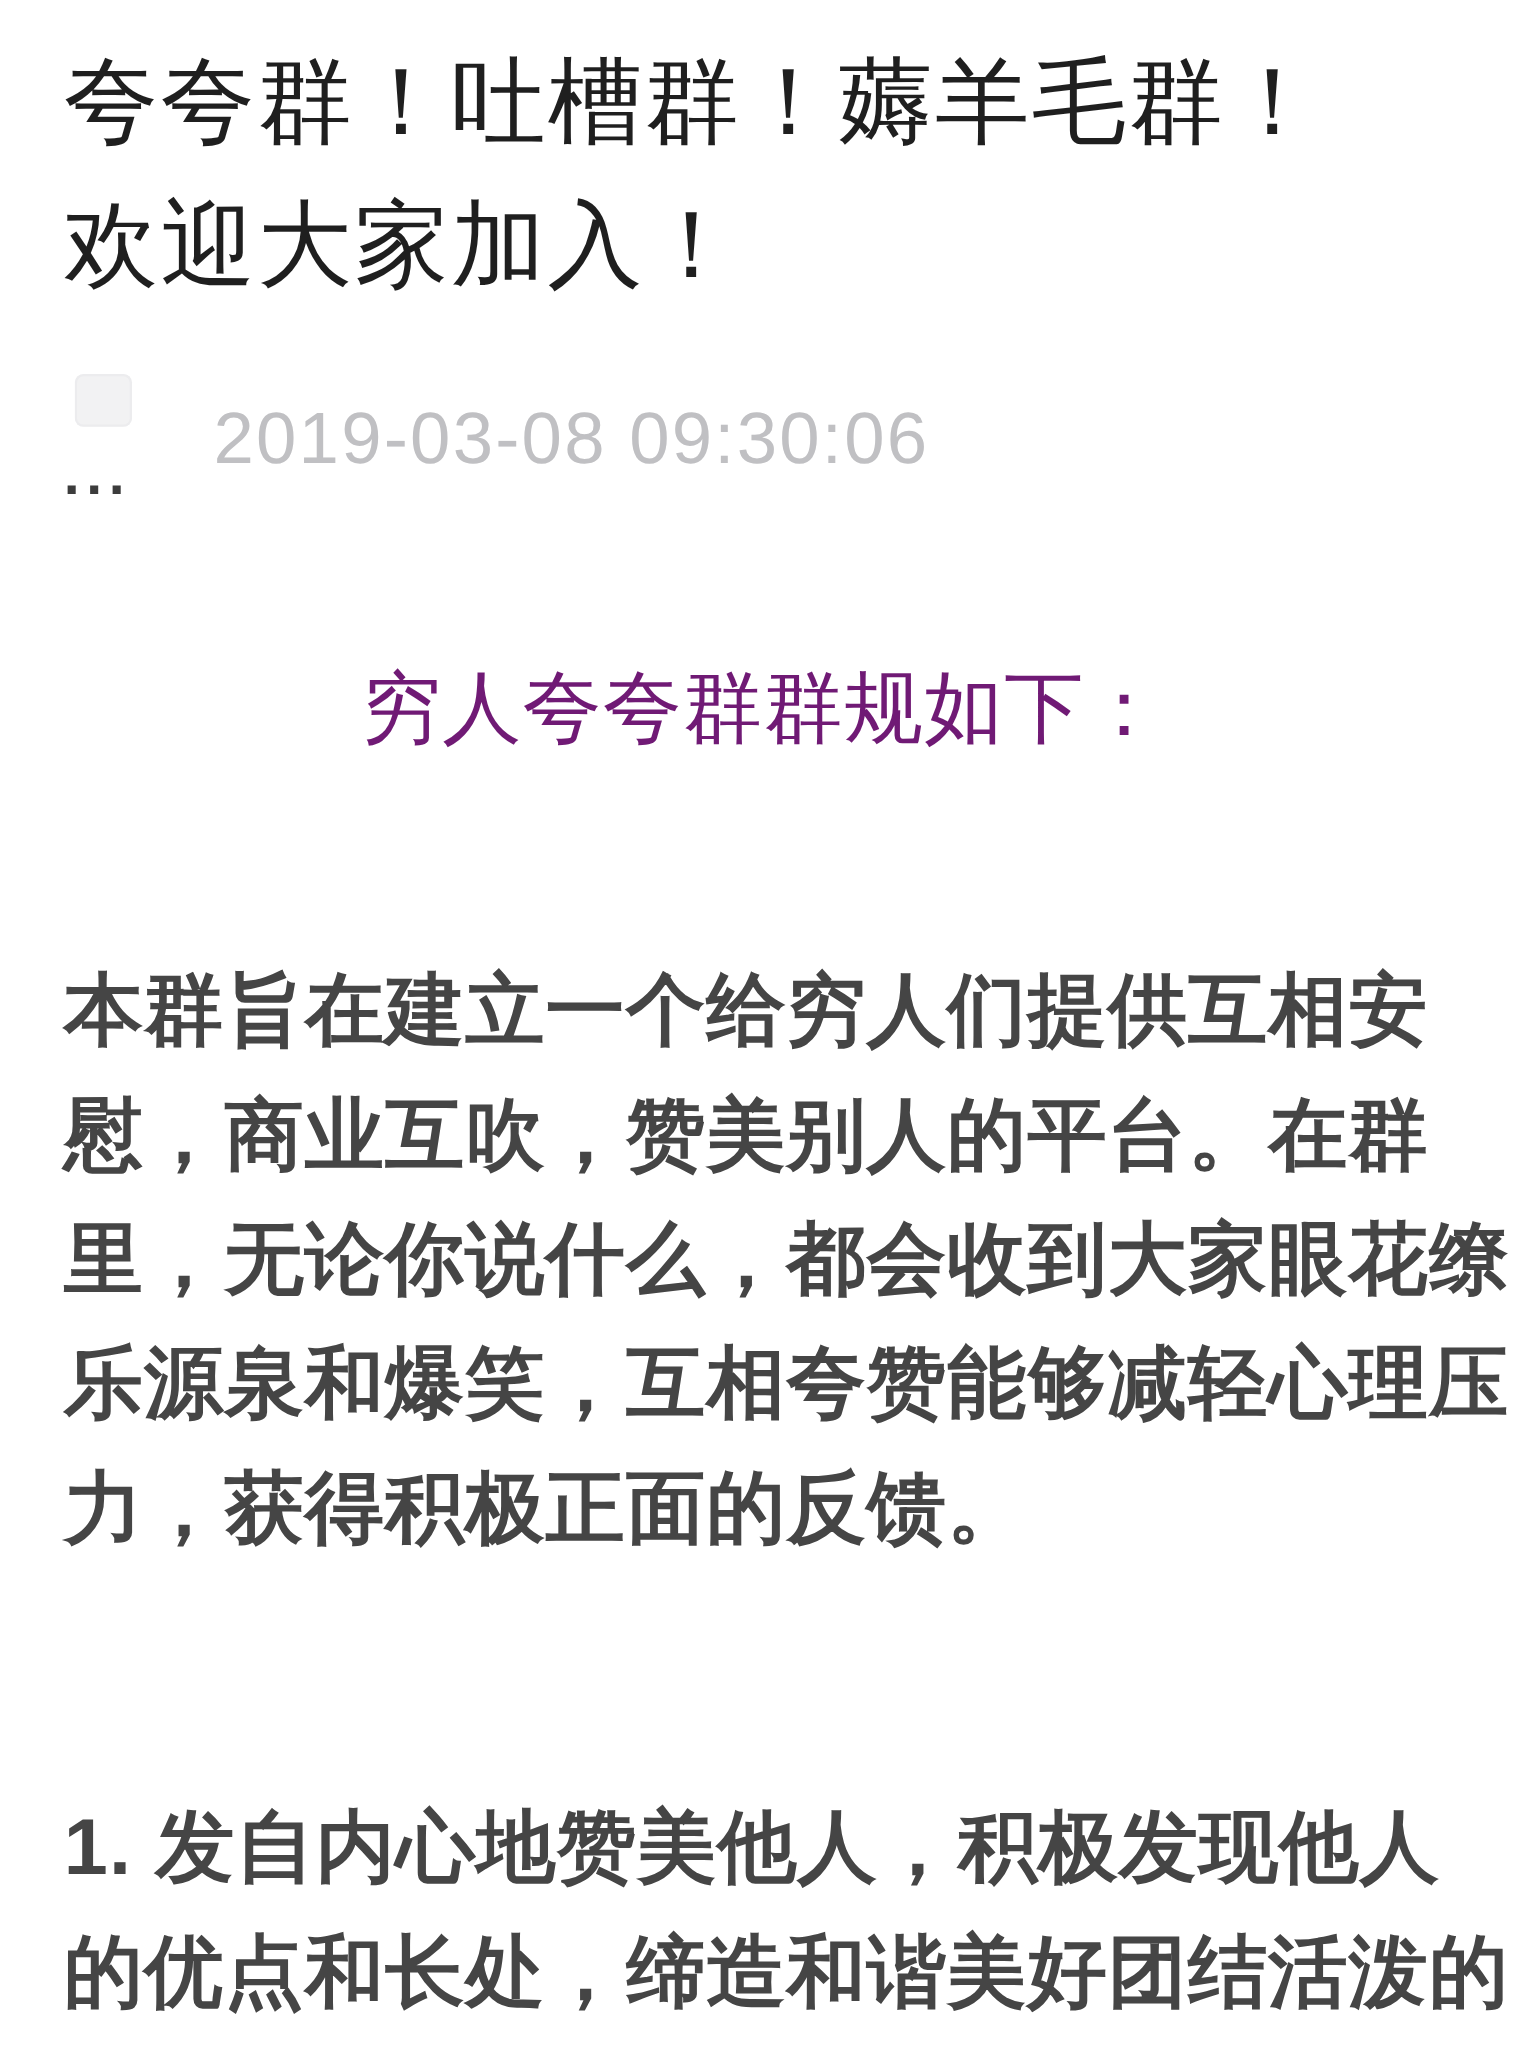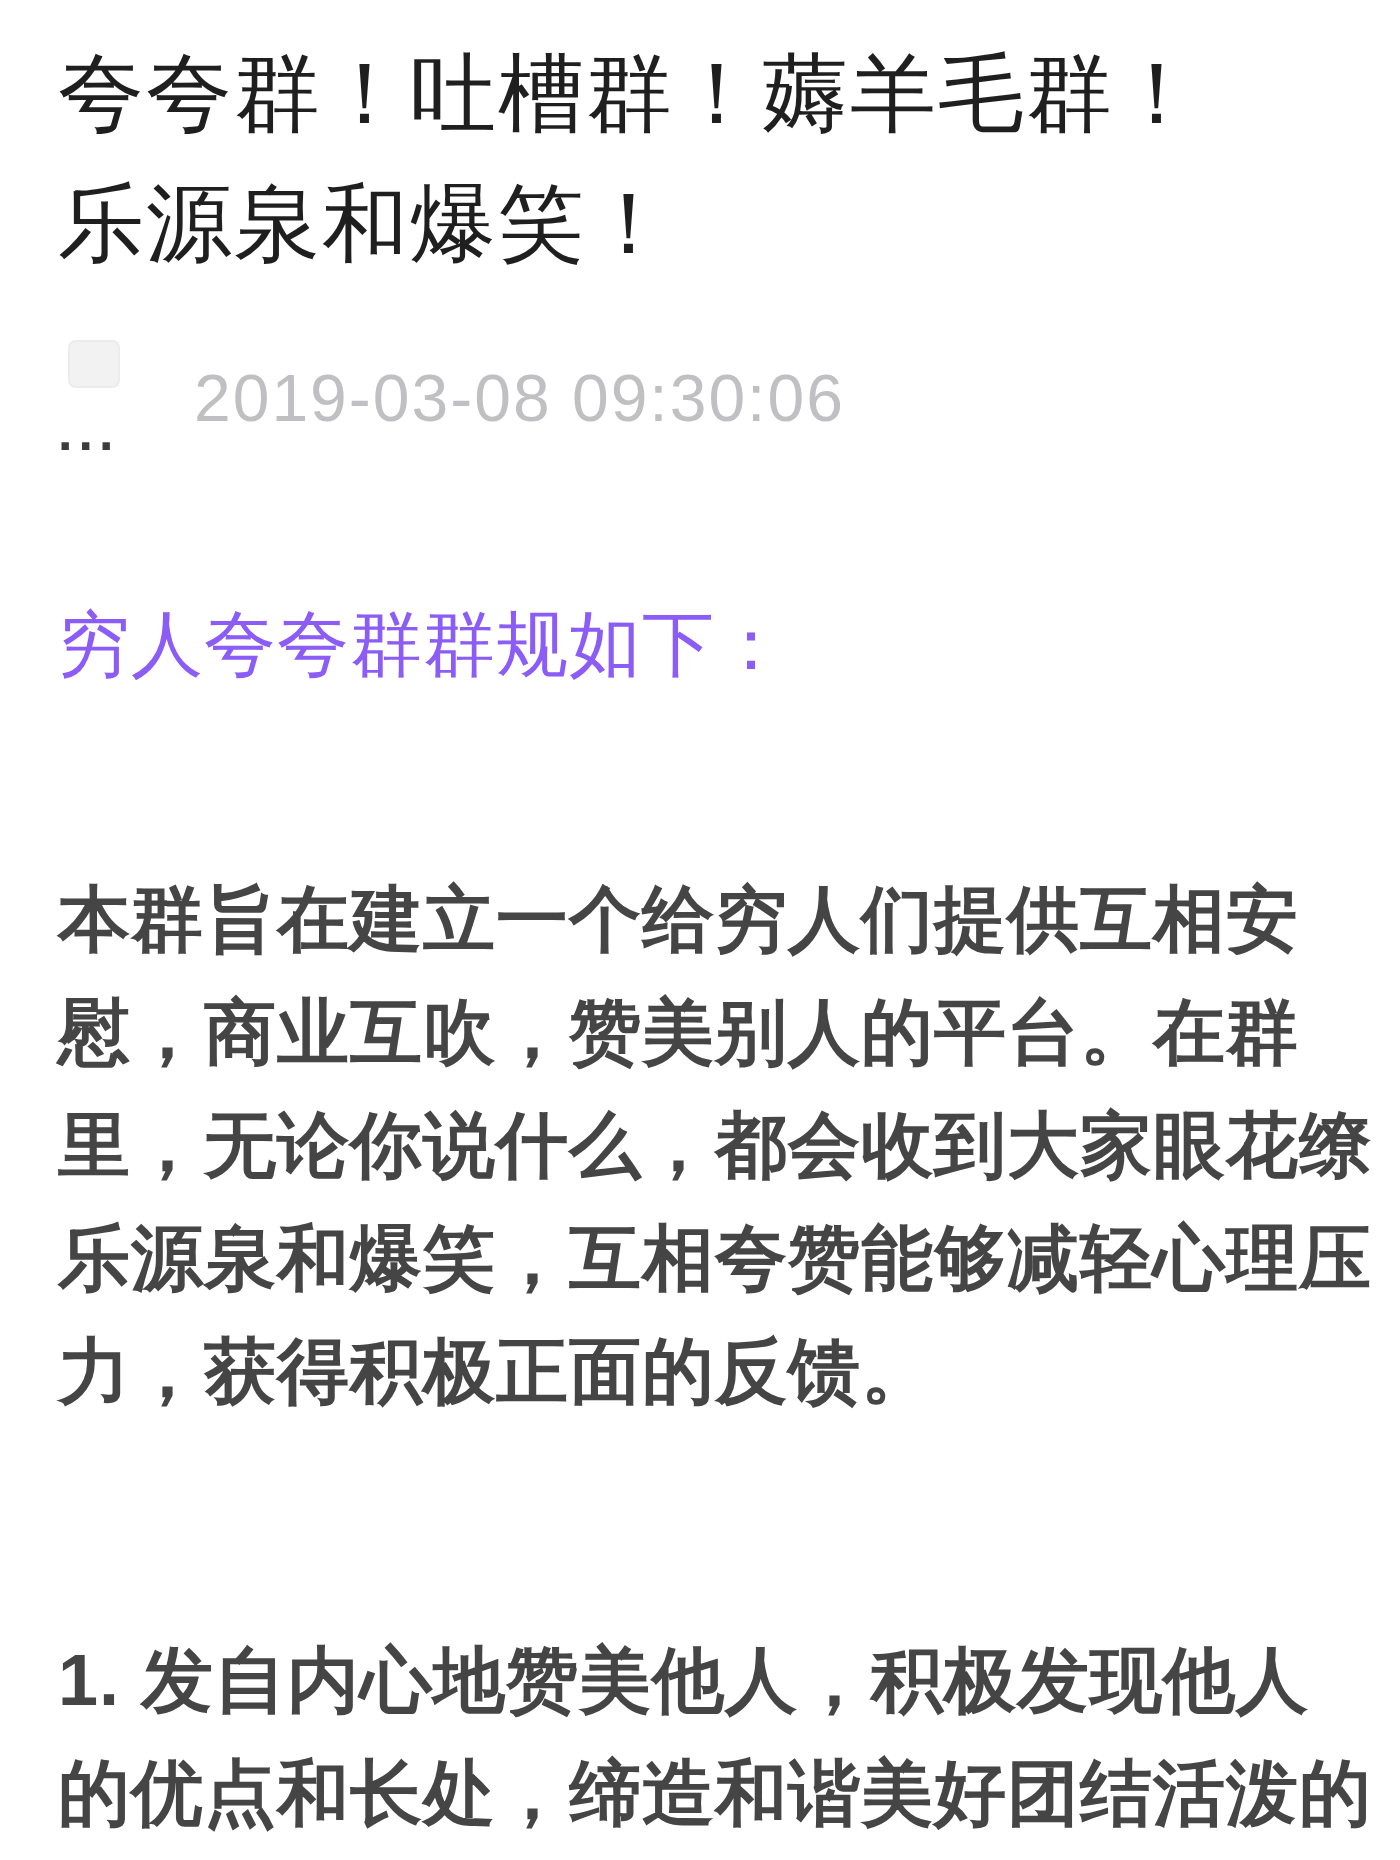--- a/index.html
+++ b/index.html
@@ -58,22 +58,23 @@
     font-size: 66px;
     color: #c0c0c3;
     letter-spacing: 2px;
     margin-left: 52px;
     line-height: 100px;
   }
   .section-heading {
     margin-top: 140px;
     font-size: 72px;
     line-height: 113px;
-    color: #8b5cf6;
+    color: #701a75;
     letter-spacing: 1px;
+    text-align: center;
   }
   .paragraph {
     margin-top: 162px;
   }
   .paragraph .line,
   .rule .line {
     font-size: 72px;
     line-height: 113px;
     color: #454545;
     white-space: nowrap;
@@ -85,21 +86,21 @@
   }
 </style>
 </head>
 <body>
 
 <div class="page">
   <div class="content">
 
     <h1 class="title">
       <div>夸夸群！吐槽群！薅羊毛群！</div>
-      <div>乐源泉和爆笑！</div>
+      <div>欢迎大家加入！</div>
     </h1>
 
     <div class="meta-row">
       <div class="meta-left">
         <div class="avatar-ghost"></div>
         <div class="author-ellipsis">...</div>
       </div>
       <div class="timestamp">2019-03-08 09:30:06</div>
     </div>
 

